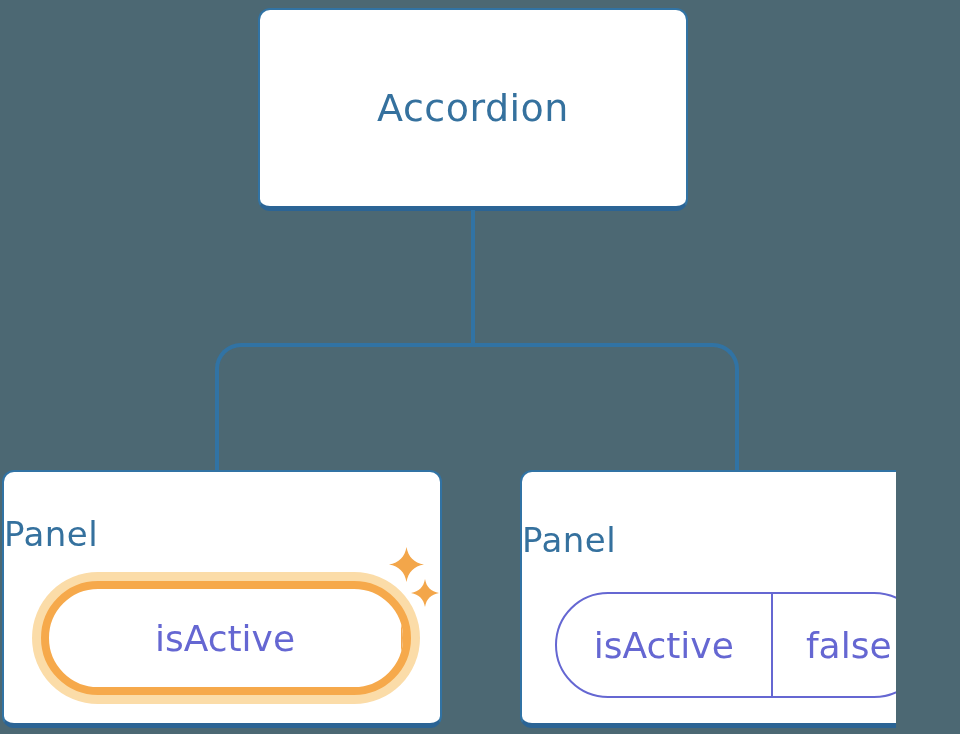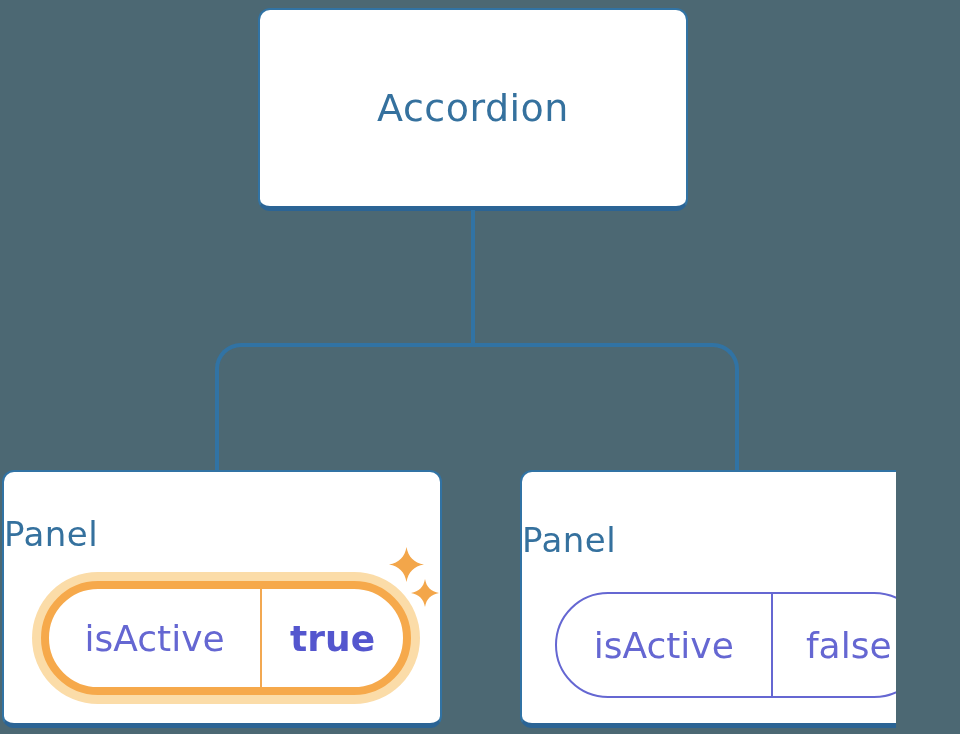--- a/index.html
+++ b/index.html
@@ -137,21 +137,20 @@
   </div>
 
   <div class="stem"></div>
   <div class="branch"></div>
 
   <div class="node node-panel-left">
     <div class="node-label panel-label">Panel</div>
     <div class="pill-glow">
       <div class="pill-ring">
         <div class="cell cell-name">isActive</div>
-        <div class="cell cell-value">true</div>
       </div>
     </div>
     <svg class="sparkles" viewBox="0 0 56 64" xmlns="http://www.w3.org/2000/svg" aria-hidden="true">
       <path transform="translate(2,2) scale(0.875)" d="M20 0 C22 11.5 28.5 18 40 20 C28.5 22 22 28.5 20 40 C18 28.5 11.5 22 0 20 C11.5 18 18 11.5 20 0 Z"></path>
       <path transform="translate(24,34) scale(0.7)" d="M20 0 C22 11.5 28.5 18 40 20 C28.5 22 22 28.5 20 40 C18 28.5 11.5 22 0 20 C11.5 18 18 11.5 20 0 Z"></path>
     </svg>
   </div>
 
   <div class="node node-panel-right">
     <div class="node-label panel-label">Panel</div>

